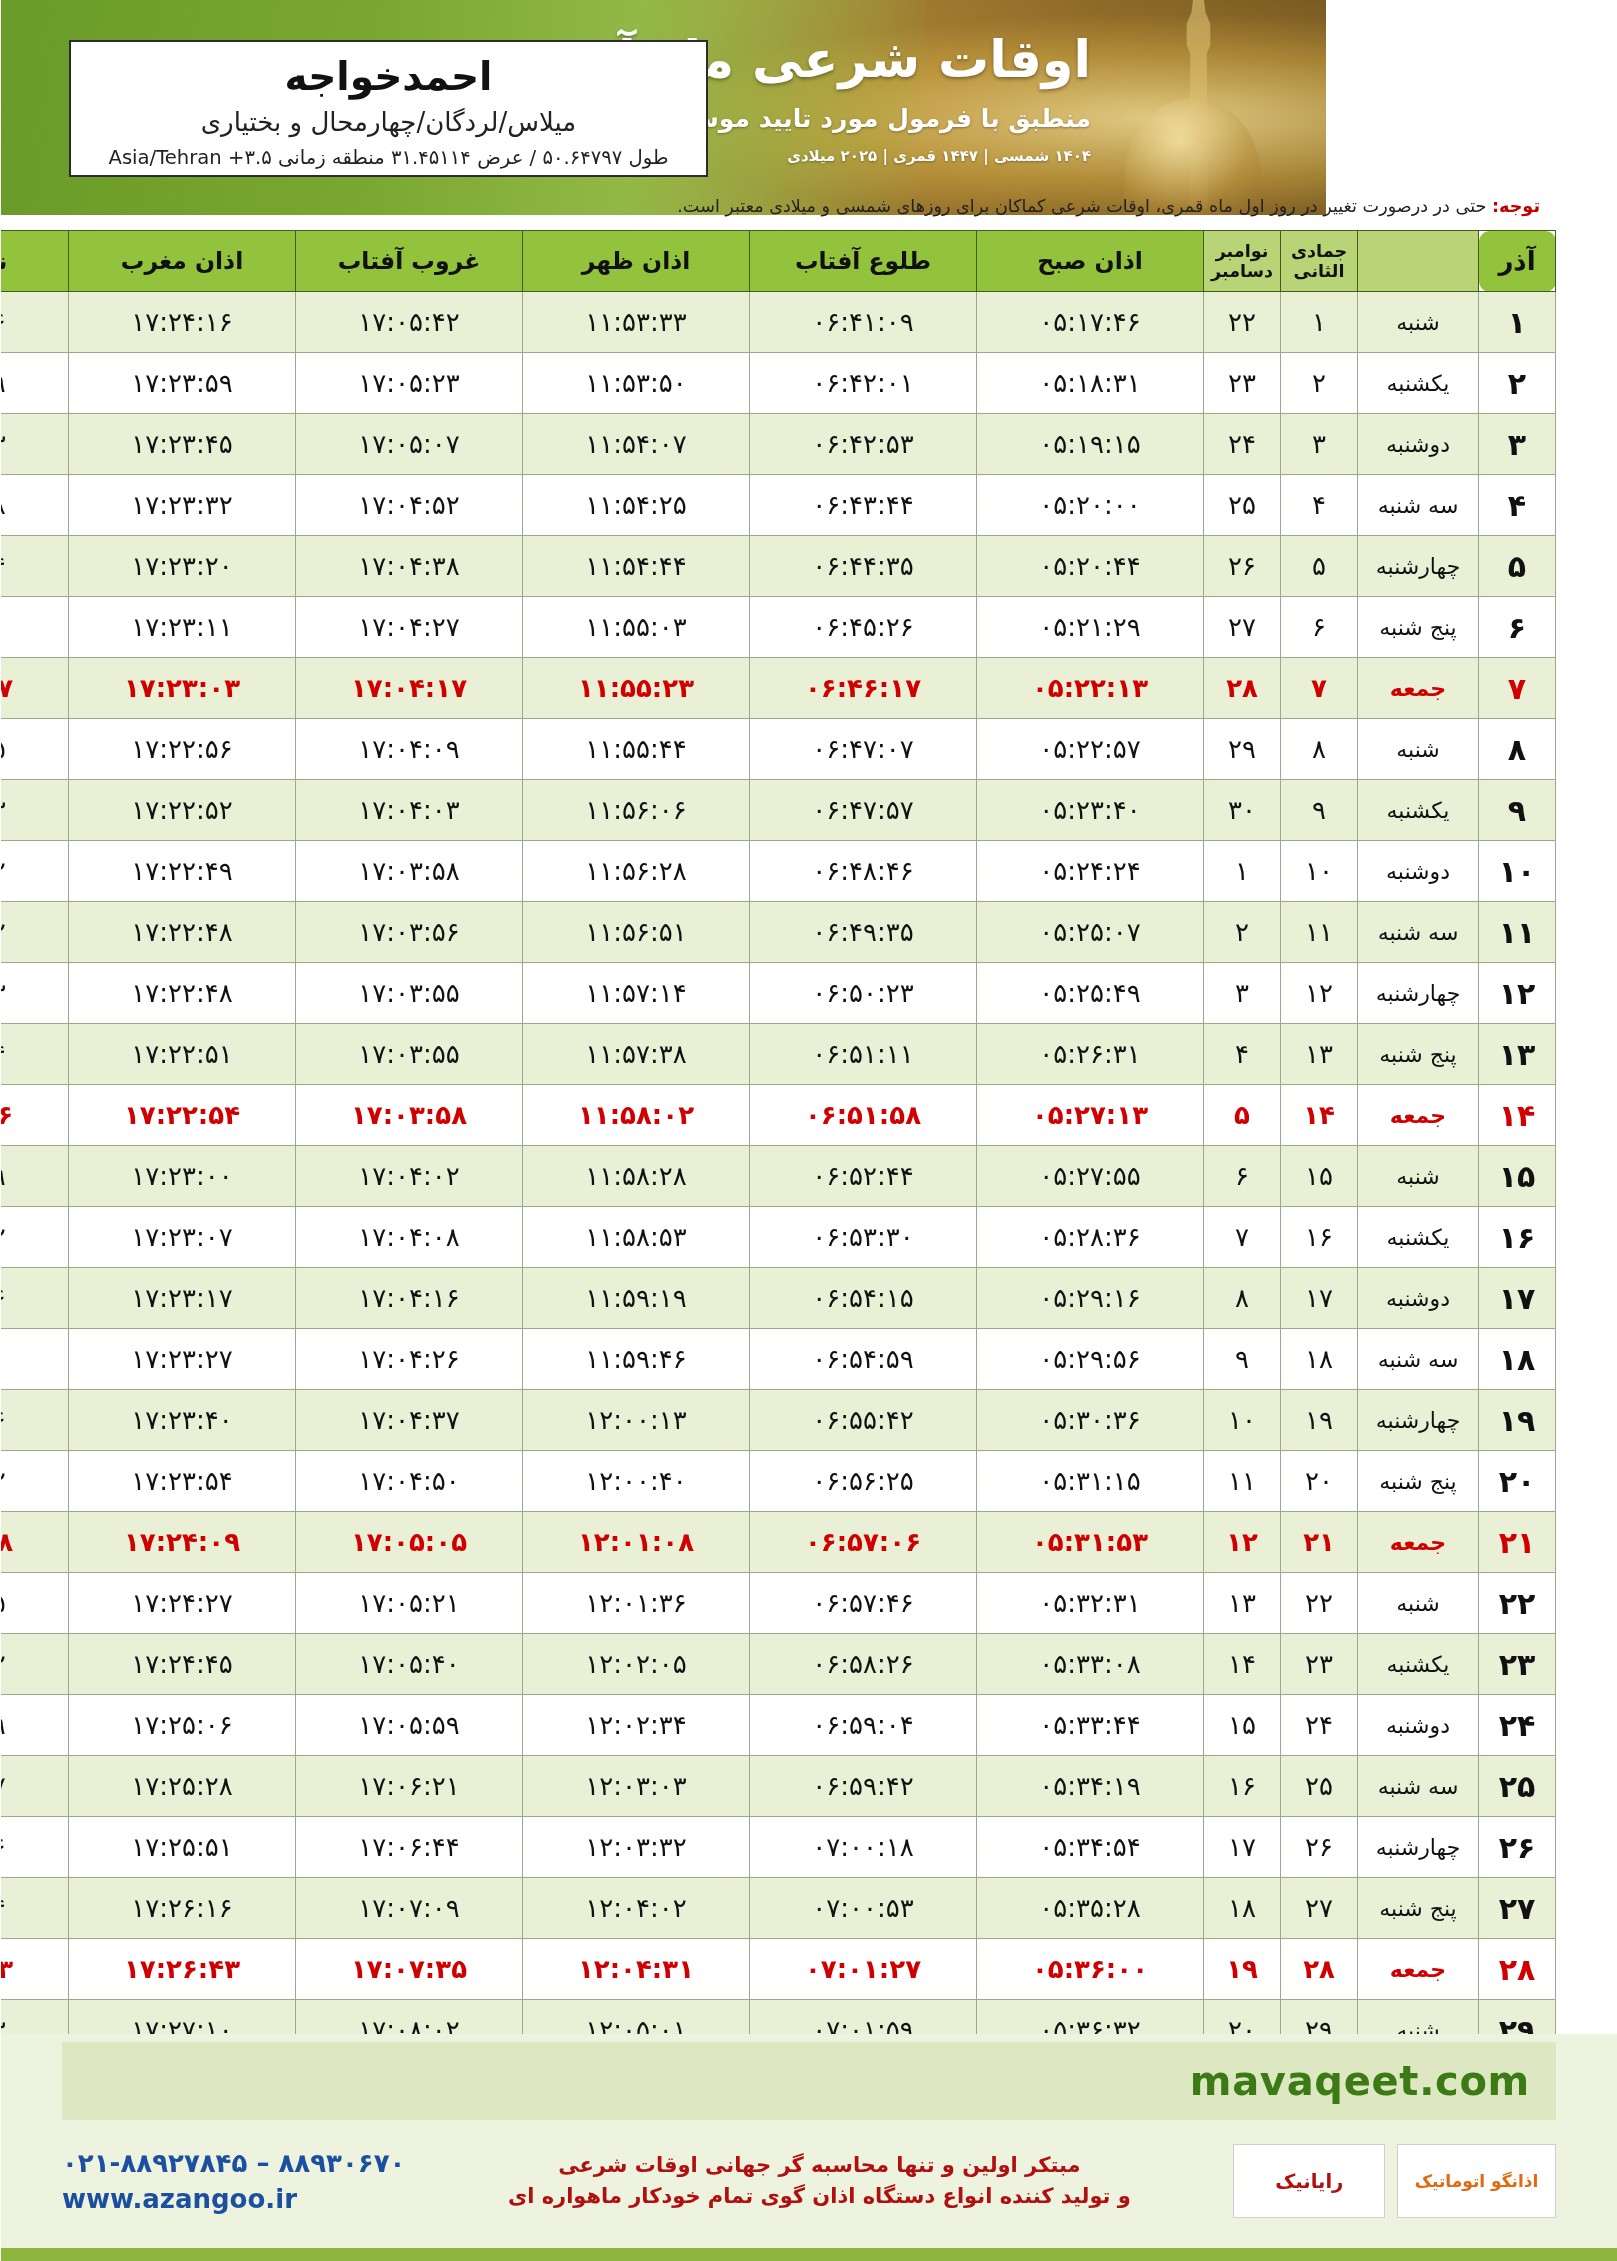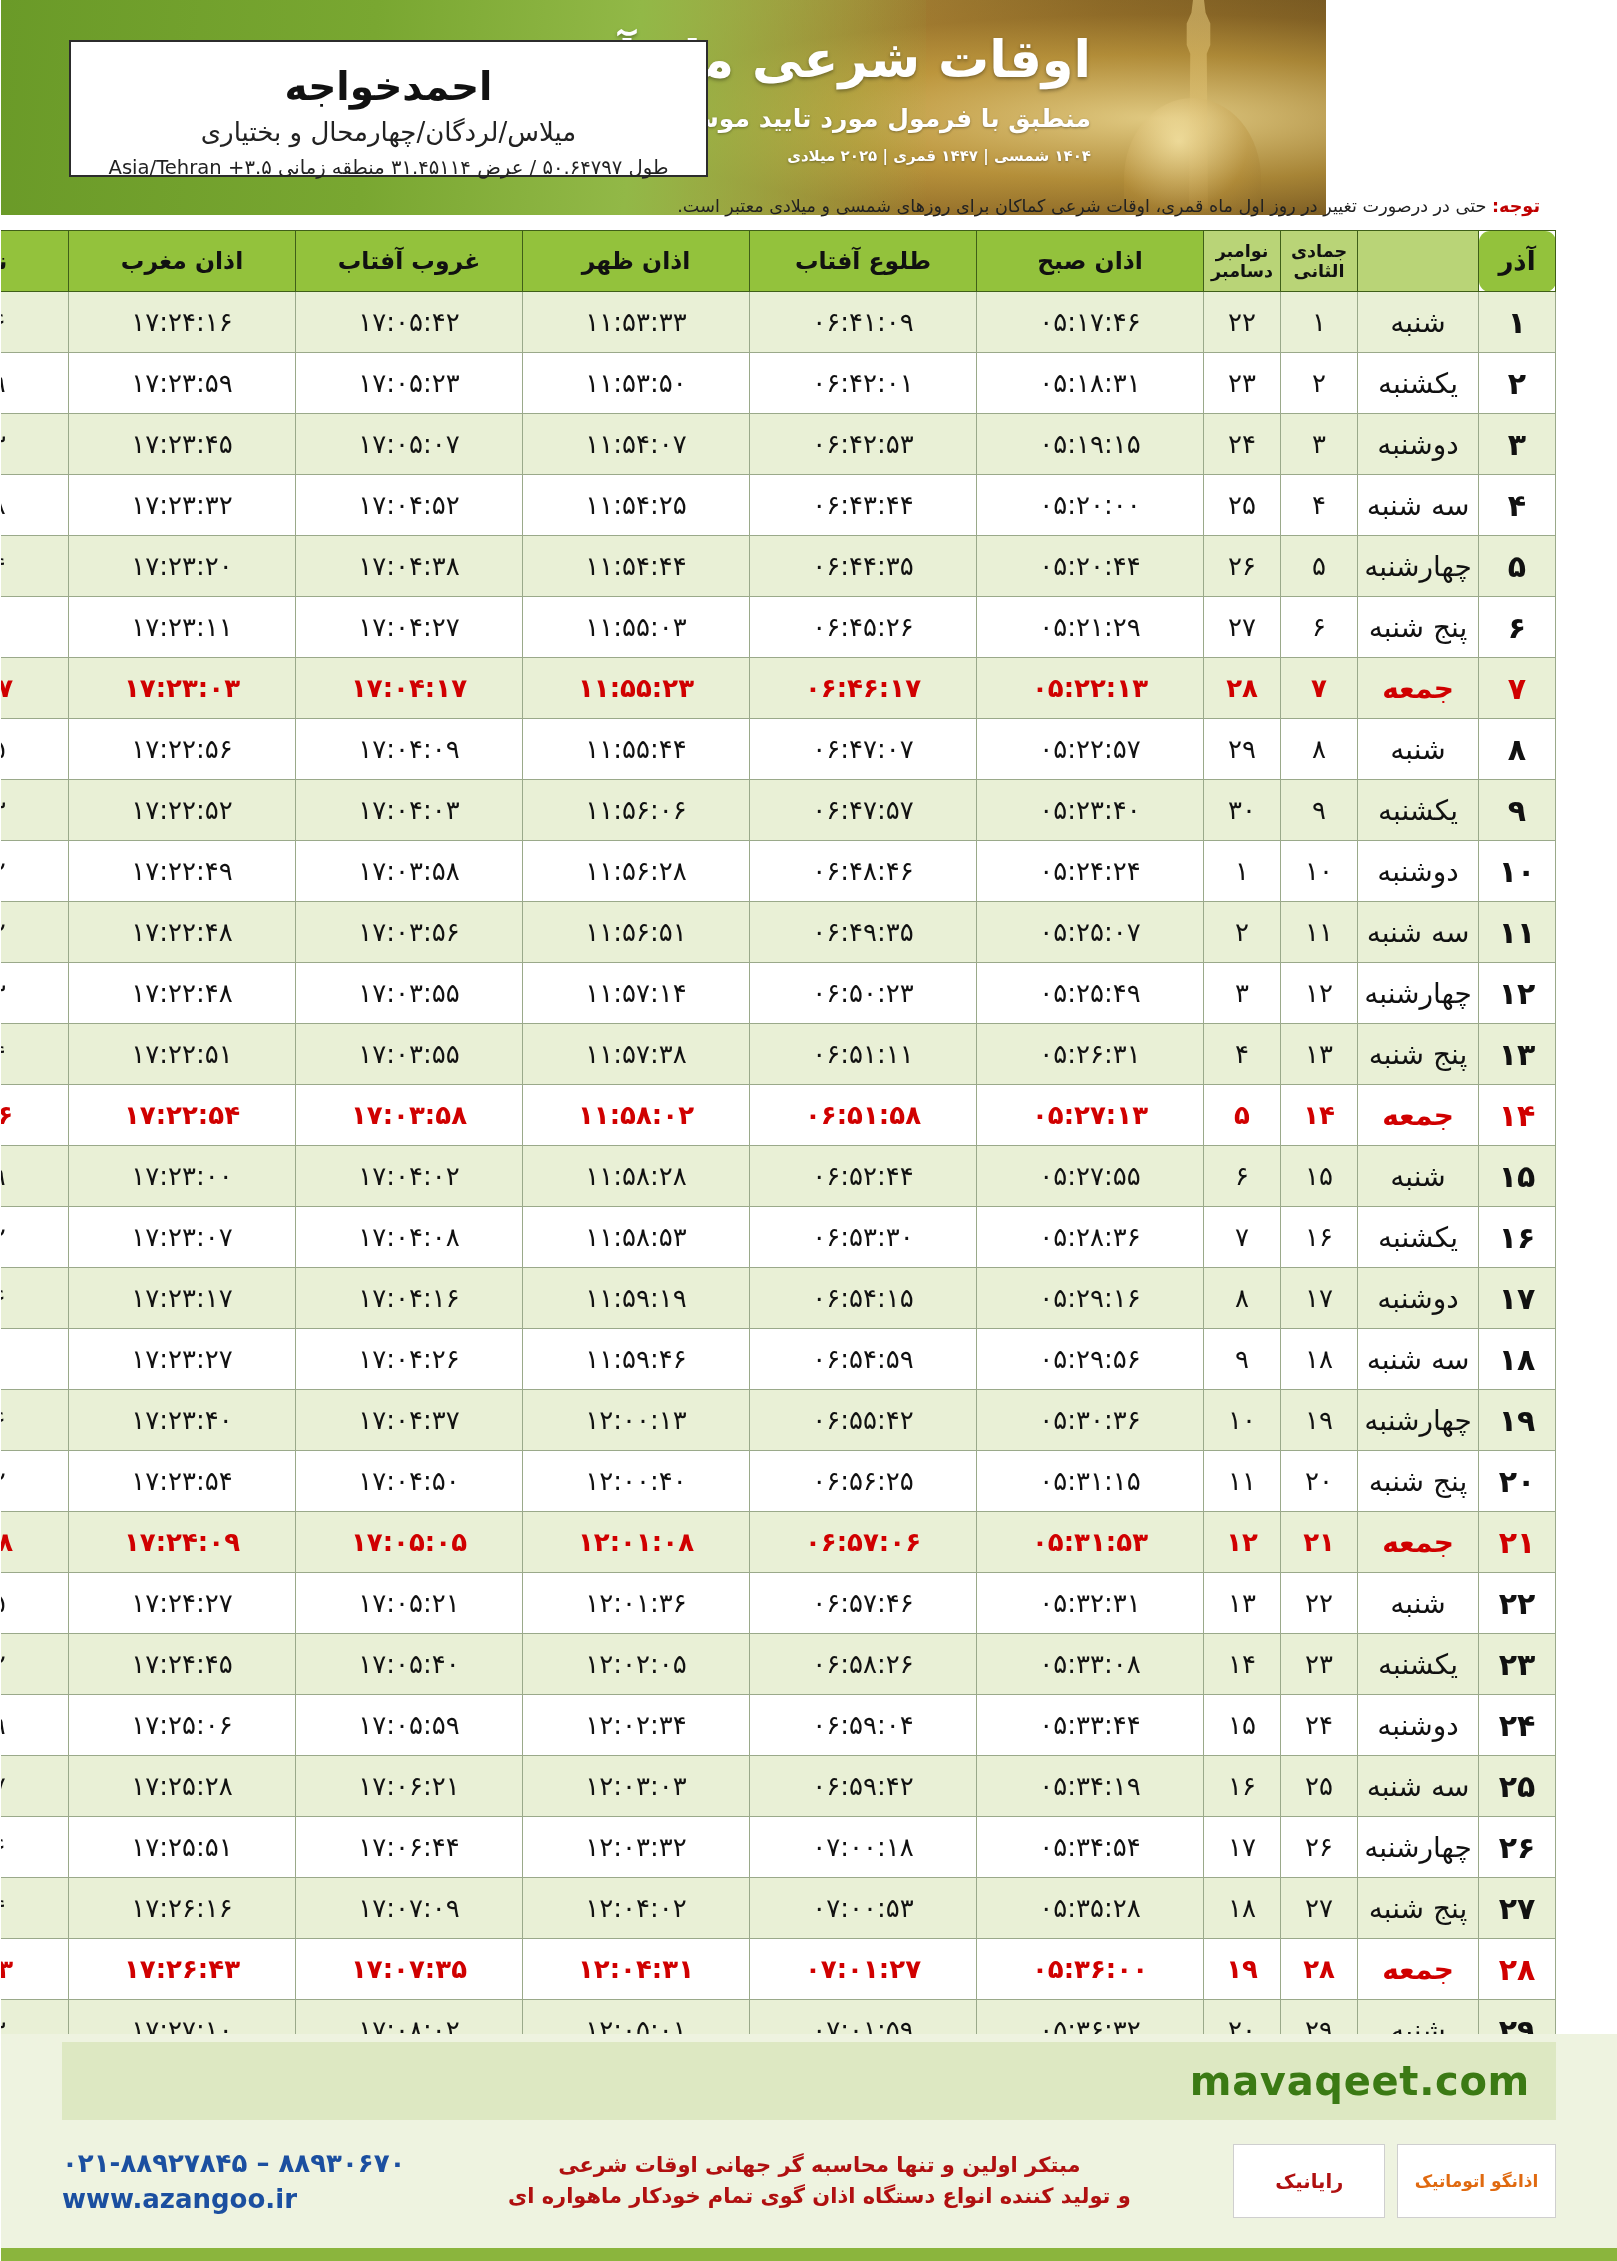--- a/index.html
+++ b/index.html
@@ -58,21 +58,21 @@
     color:#ffffff;font-size:15px;font-weight:bold;
     text-shadow:0 1.3px 2.6px rgba(0,0,0,.35);direction:rtl;
   }
 
   
   .locbox{
     position:absolute;left:69px;top:40px;width:639px;height:137px;
     border:2.6px solid #2c2c2c;background:#ffffff;
     box-sizing:border-box;text-align:center;
   }
-  .loc-city{font-size:39px;font-weight:bold;color:#111;margin-top:22px;direction:rtl;}
+  .loc-city{font-size:39px;font-weight:bold;color:#111;margin-top:12px;direction:rtl;}
   .loc-region{font-size:26px;color:#222;margin-top:7.8px;direction:rtl;}
   .loc-coords{font-size:19.6px;color:#222;margin-top:9px;direction:rtl;}
 
   
   .note{
     position:absolute;right:78px;top:196px;width:1461px;text-align:right;
     font-size:17.6px;color:#222;direction:rtl;
   }
   .note b{color:#c00000;}
 
@@ -103,21 +103,21 @@
     border:1.3px solid #9aa98a;
     font-size:26px;
     text-align:center;
     color:#111;
     padding:0;
     font-family:"DejaVu Sans",sans-serif;
   }
   tbody tr.odd td{background:#e9f0d6;}
   tbody tr.even td{background:#ffffff;}
   tbody td.day{font-size:30px;font-weight:bold;}
-  tbody td.wd{font-size:28px;}
+  tbody td.wd{font-size:22px;}
   tbody td.num{font-size:26px;}
   tbody tr.fri td{color:#d00000;font-weight:bold;}
   tbody tr.fri td.day{color:#d00000;}
 
   
   .footer{
     position:absolute;left:0;top:2034px;width:1618px;height:227px;
     background:#eef3e0;
   }
   .footer-top{

